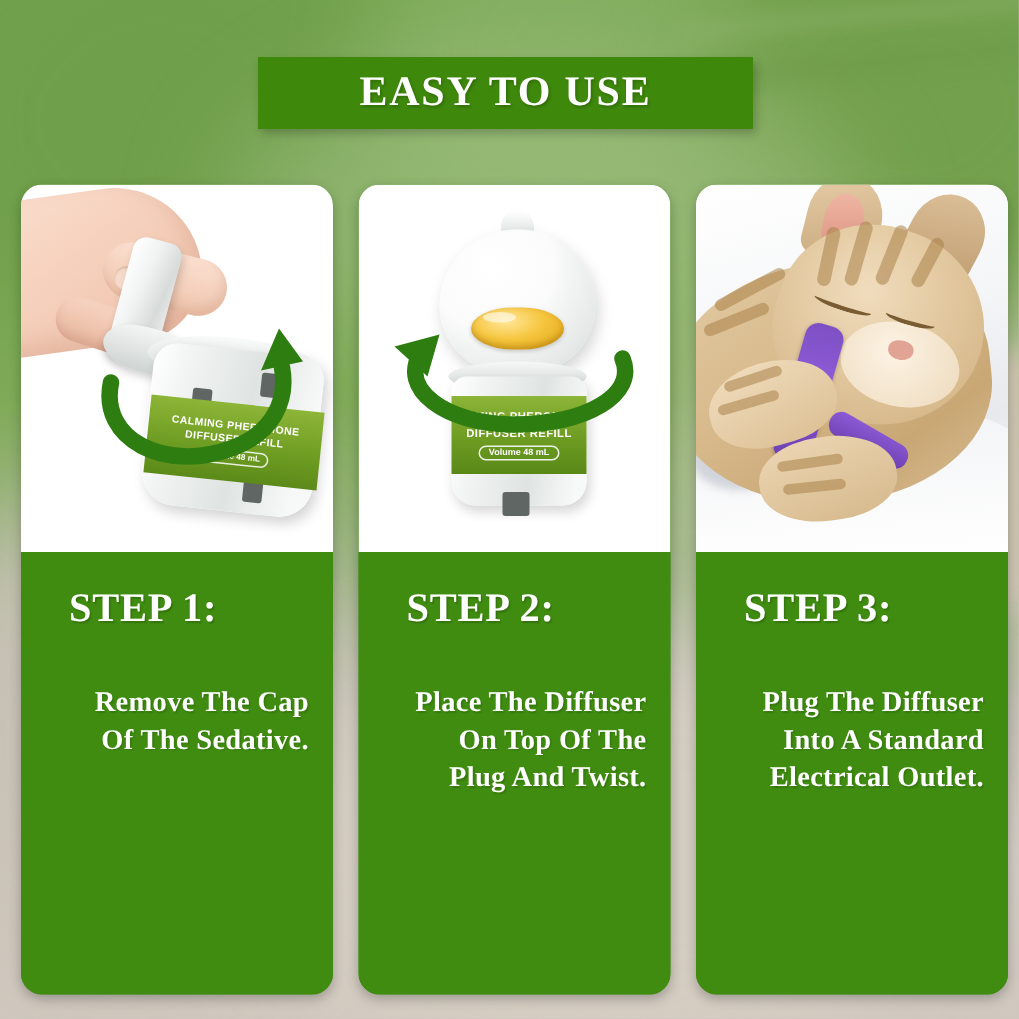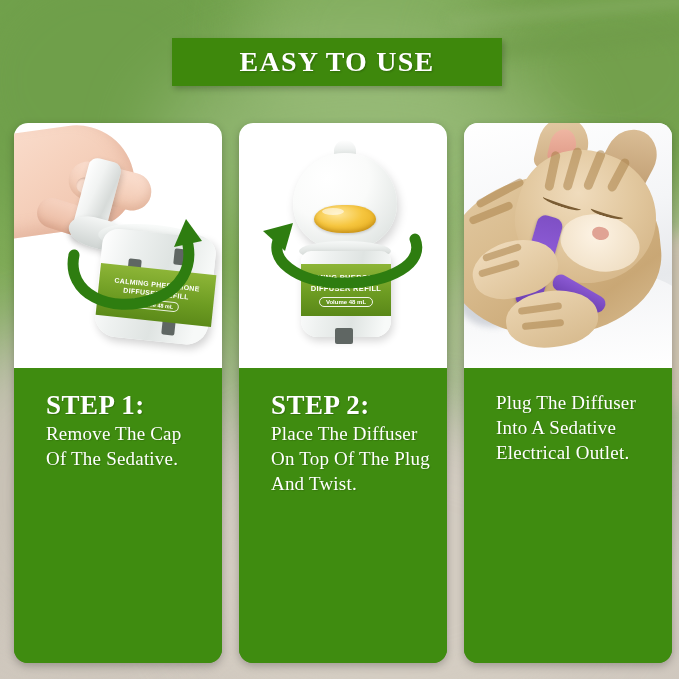--- a/index.html
+++ b/index.html
@@ -65,24 +65,26 @@
     height:245px; background:#ffffff; position:relative; overflow:hidden;
     flex:0 0 245px;
   }
   .body{ flex:1; background:#3f8c10; padding:22px 16px 0 32px; }
   .step-label{
     font-family:"Liberation Serif", serif;
     font-weight:bold; font-size:27px; color:#ffffff; letter-spacing:.5px;
     text-shadow:1px 1px 1px rgba(0,0,0,.18);
   }
   .step-text{
+    margin-top:35px;
     font-family:"Liberation Serif", serif;
-    font-weight:normal; font-size:19px; line-height:1.32; color:#ffffff;
+    font-weight:bold; font-size:19px; line-height:1.32; color:#ffffff;
     letter-spacing:.2px;
     text-shadow:1px 1px 1px rgba(0,0,0,.15);
+    text-align:right;
   }
 
   
   .p1-hand{
     position:absolute; left:-48px; top:6px; width:168px; height:104px;
     background:linear-gradient(150deg,#fbe0d1 0%,#f6d2be 45%,#eec0a8 100%);
     border-radius:60px 70px 55px 40px;
     transform:rotate(-8deg);
     box-shadow:inset -6px -8px 14px rgba(205,150,125,.35);
   }
@@ -378,17 +380,18 @@
       <div class="cat-collar"></div>
       <div class="cat-collar2"></div>
       <div class="cat-paw"></div>
       <div class="cat-stripe" style="left:18px;top:126px;width:40px;height:7px;transform:rotate(-18deg);"></div>
       <div class="cat-stripe" style="left:14px;top:142px;width:42px;height:7px;transform:rotate(-16deg);"></div>
       <div class="cat-paw2"></div>
       <div class="cat-stripe" style="left:54px;top:182px;width:44px;height:7px;transform:rotate(-8deg);"></div>
       <div class="cat-stripe" style="left:58px;top:198px;width:42px;height:7px;transform:rotate(-6deg);"></div>
     </div>
     <div class="body">
-      <div class="step-text">Plug The Diffuser Into A Sedative Electrical Outlet.</div>
+      <div class="step-label">STEP 3:</div>
+      <div class="step-text">Plug The Diffuser Into A Standard Electrical Outlet.</div>
     </div>
   </div>
 
 </div>
 
 </body></html>

